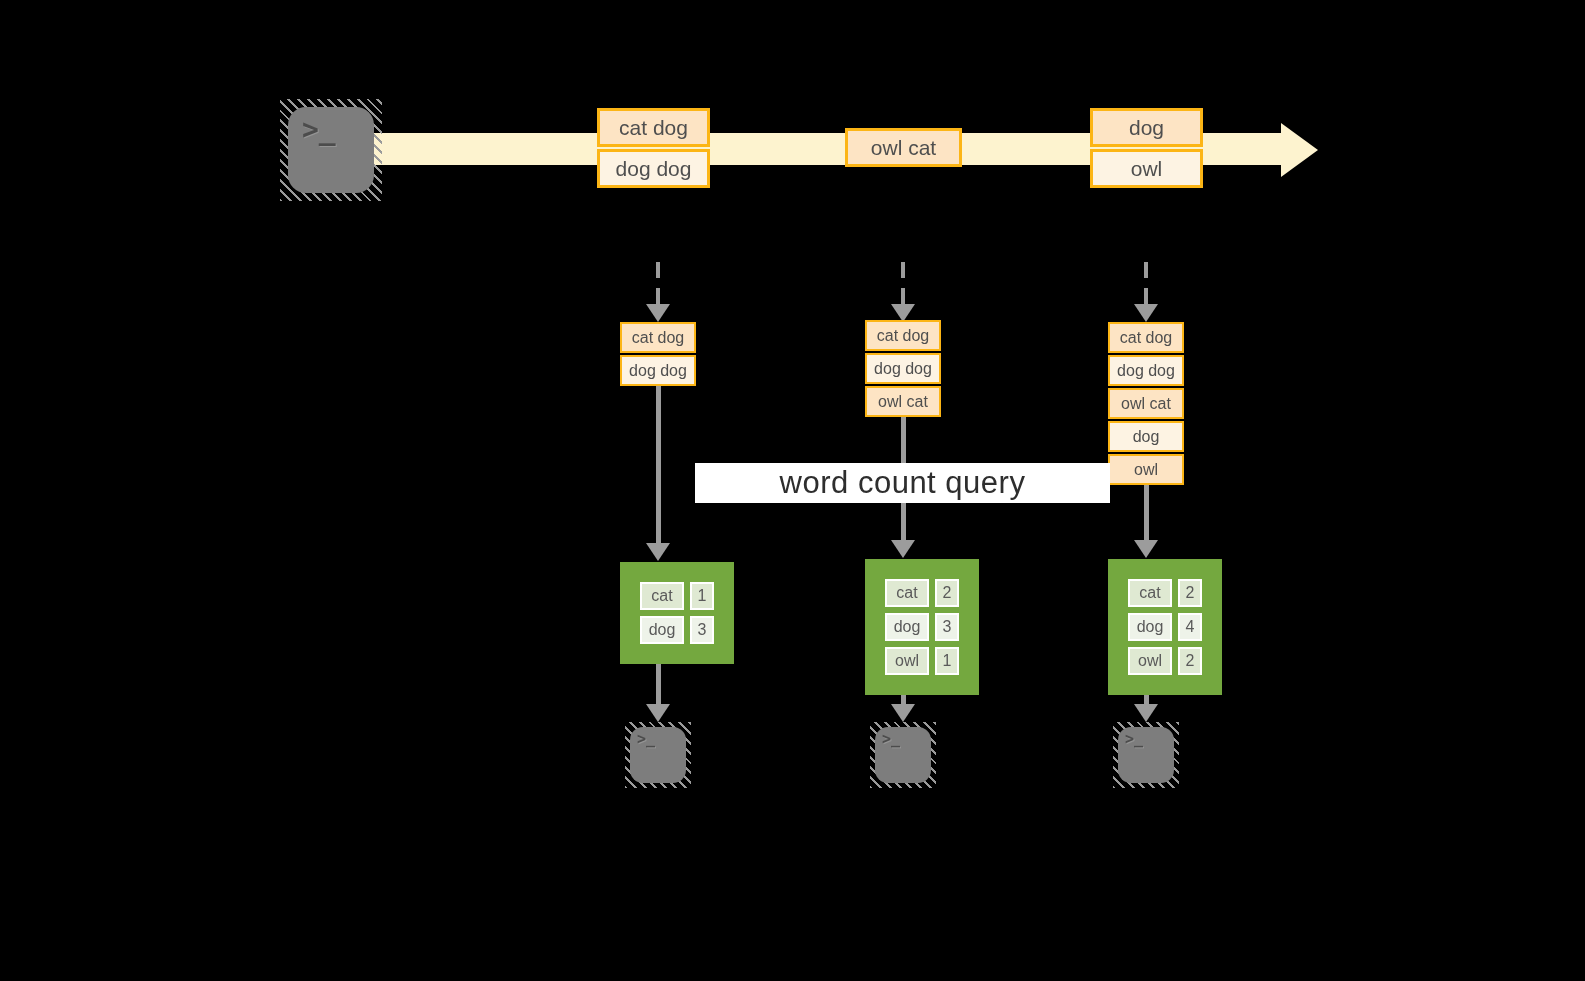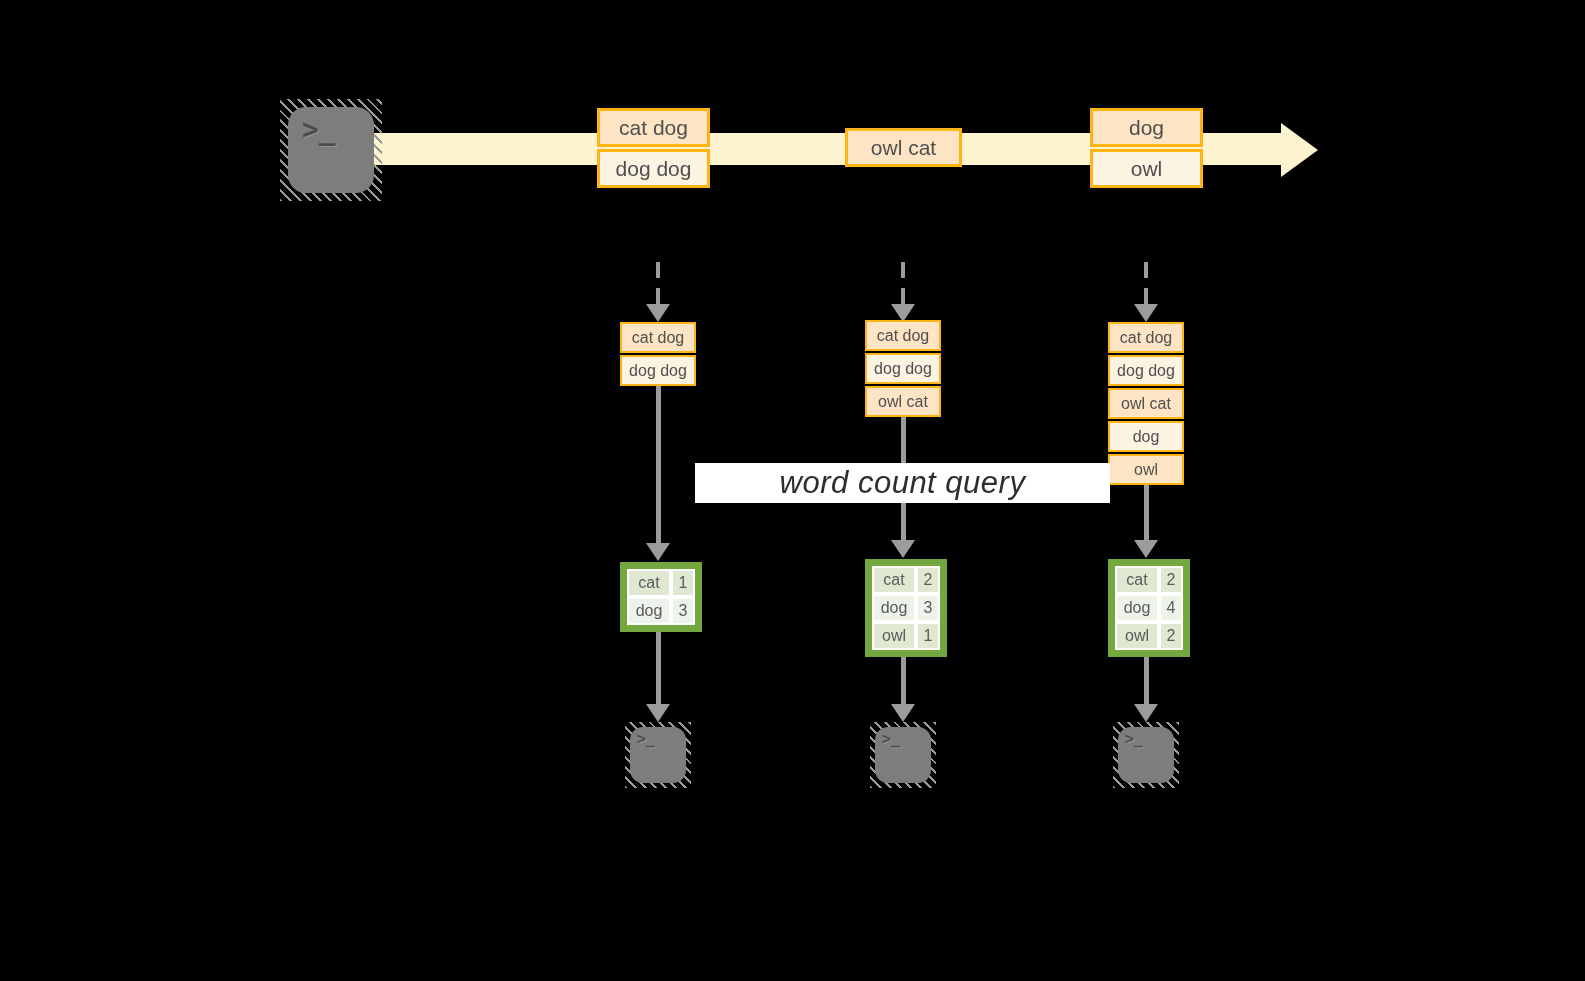--- a/index.html
+++ b/index.html
@@ -81,26 +81,26 @@
   .q-line.c2{top:417px;height:123px;} .q-head.c2{top:540px;}
   .q-line.c3{top:485px;height:55px;}  .q-head.c3{top:540px;}
   .s-line.c1{top:626px;height:78px;}  .s-head.c1{top:704px;}
   .s-line.c2{top:653px;height:51px;}  .s-head.c2{top:704px;}
   .s-line.c3{top:653px;height:51px;}  .s-head.c3{top:704px;}
   .term-sink.c1{left:calc(var(--cx) - 33px);} .term-sink.c2{left:calc(var(--cx) - 33px);}
   .term-sink.c3{left:calc(var(--cx) - 33px);}
 
   
   .banner{position:absolute;left:695px;top:463px;width:415px;height:40px;
-    background:var(--banner-bg);z-index:4;display:flex;align-items:center;justify-content:center;font-style:italic;}
+    background:var(--banner-bg);z-index:4;display:flex;align-items:center;justify-content:center;}
   .banner span{font-size:31px;font-weight:300;color:var(--banner-text);letter-spacing:0.5px;z-index:5;}
 
   
-  .gtable{position:absolute;background:var(--table-border-green);padding:7px;z-index:3;
-    display:grid;grid-template-columns:44px 24px;gap:0;}
+  .gtable{position:absolute;background:var(--table-border-green);padding:20px;z-index:3;
+    display:grid;grid-template-columns:44px 24px;gap:6px;}
   .gcell{border:2px solid #ffffff;background:var(--table-cell-green);height:28px;
     display:flex;align-items:center;justify-content:center;font-size:16px;color:#5a5a5a;}
   .gcell.lt{background:var(--table-cell-green-light);}
   .gtable-1{left:620px;top:562px;}
   .gtable-2{left:865px;top:559px;}
   .gtable-3{left:1108px;top:559px;}
 </style>
 </head>
 <body>
 

